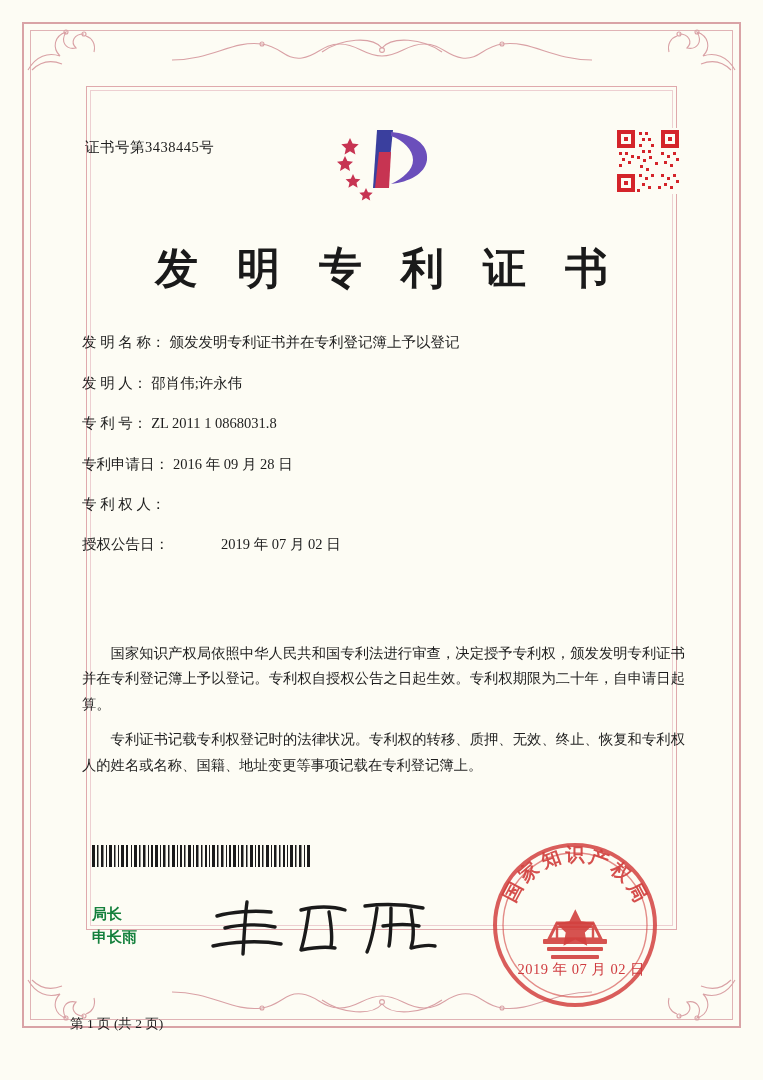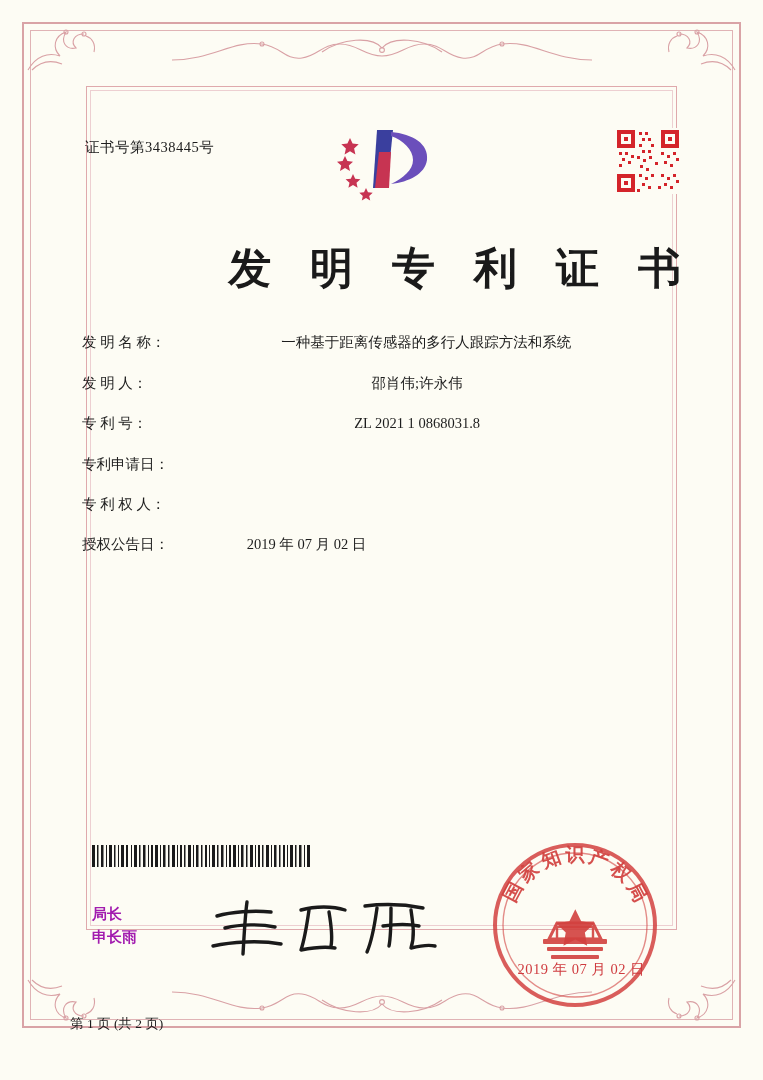--- a/index.html
+++ b/index.html
@@ -119,37 +119,36 @@
     width: 130px;
     height: 92px;
   }
   .logo svg { display:block; width:100%; height:100%; }
 
   .doc-title {
     position: absolute;
     left: 0;
     right: 0;
     top: 170px;
-    text-align: right;
+    text-align: center;
     font-size: 43px;
     font-weight: bold;
     letter-spacing: 12px;
     text-indent: 12px;
     color: #1a1a1a;
     font-family: "DejaVu Serif", "Liberation Serif", serif;
   }
 
   .fields {
     position: absolute;
     left: 12px;
     right: 10px;
     top: 262px;
     font-size: 14.5px;
     color: #1d1d1d;
-    text-align: center;
   }
   .field-row {
     display: flex;
     align-items: flex-start;
     margin-bottom: 19.5px;
     line-height: 1.45;
   }
   .field-label {
     flex: 0 0 auto;
     white-space: nowrap;
@@ -195,21 +194,21 @@
   }
   .barcode svg { display:block; width:100%; height:100%; }
 
   .signature-block {
     position: absolute;
     left: 22px;
     top: 833px;
     font-size: 15px;
     line-height: 1.55;
     font-weight: bold;
-    color: #a21caf;
+    color: #15803d;
   }
 
   .signature-script {
     position: absolute;
     left: 135px;
     top: 826px;
     width: 250px;
     height: 62px;
     color: #1a1a1a;
   }
@@ -397,45 +396,50 @@
           <path d="M49 66 l2 4.2 4.7 .5 -3.5 3.2 1 4.6 -4.2-2.4 -4.2 2.4 1-4.6 -3.5-3.2 4.7-.5z"></path>
         </g>
       </svg>
     </div>
 
     <div class="doc-title">发 明 专 利 证 书</div>
 
     <div class="fields">
       <div class="field-row">
         <span class="field-label">发 明 名 称：</span>
-        <span class="field-value">一种基于距离传感器的多行人跟踪方法和系统</span>
+        <span class="field-value">颁发发明专利证书并在专利登记簿上予以登记</span>
       </div>
       <div class="field-row">
         <span class="field-label">发 明 人：</span>
         <span class="field-value">邵肖伟;许永伟</span>
       </div>
       <div class="field-row">
         <span class="field-label">专 利 号：</span>
-        <span class="field-value">ZL 2021 1 0868031.8</span>
+        <span class="field-value">ZL 2011 1 0868031.8</span>
       </div>
       <div class="field-row">
         <span class="field-label">专利申请日：</span>
+        <span class="field-value">2016 年 09 月 28 日</span>
       </div>
       <div class="field-row">
         <span class="field-label">专 利 权 人：</span>
       </div>
 
       <div class="two-col">
         <div class="col first">
           <span class="field-label">授权公告日：</span>
           <span class="field-value">2019 年 07 月 02 日</span>
         </div>
       </div>
     </div>
 
+    <div class="paras">
+      <p>国家知识产权局依照中华人民共和国专利法进行审查，决定授予专利权，颁发发明专利证书并在专利登记簿上予以登记。专利权自授权公告之日起生效。专利权期限为二十年，自申请日起算。</p>
+      <p>专利证书记载专利权登记时的法律状况。专利权的转移、质押、无效、终止、恢复和专利权人的姓名或名称、国籍、地址变更等事项记载在专利登记簿上。</p>
+    </div>
 
     <div class="barcode">
       <svg viewBox="0 0 218 22" preserveAspectRatio="none">
         <g fill="#1a1a1a">
           <rect x="0" y="0" width="3" height="22"></rect>
             <rect x="5" y="0" width="1.5" height="22"></rect>
           <rect x="9" y="0" width="2.5" height="22"></rect>
             <rect x="14" y="0" width="1" height="22"></rect>
           <rect x="17" y="0" width="3" height="22"></rect>
             <rect x="22" y="0" width="1.5" height="22"></rect>

